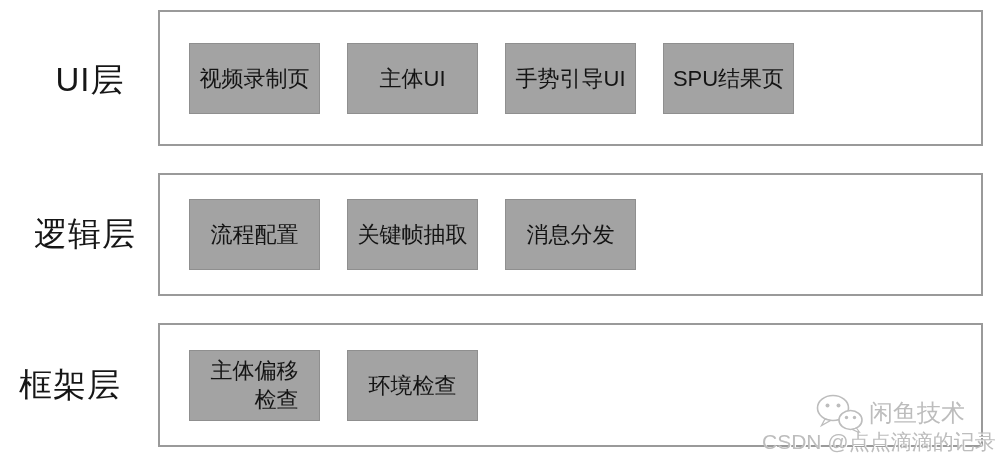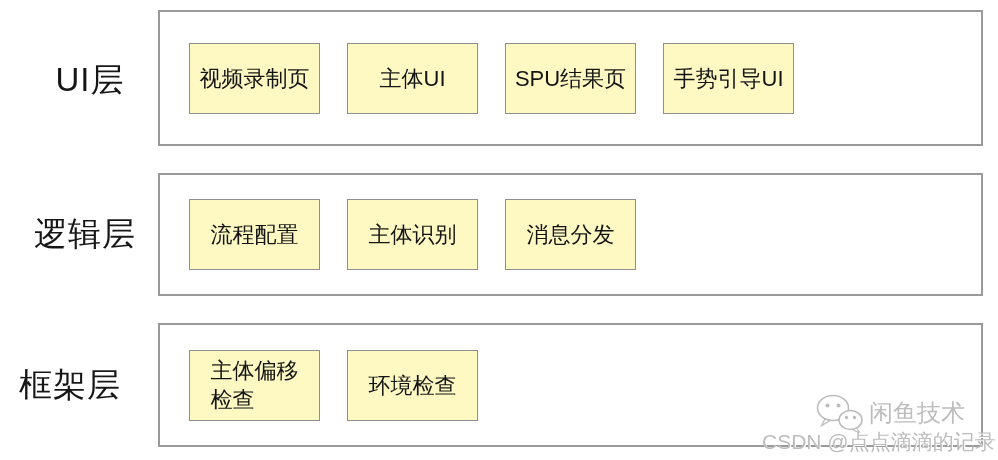--- a/index.html
+++ b/index.html
@@ -36,25 +36,25 @@
     align-items: center;
     padding-left: 29px;
     gap: 27px;
   }
   .module-box {
     flex: 0 0 auto;
     width: 131px;
     height: 71px;
     box-sizing: border-box;
     border: 1.5px solid #8f8f8f;
-    background: #fef9c3;
+    background: #a3a3a3;
     display: flex;
     align-items: center;
     justify-content: center;
-    text-align: left;
+    text-align: right;
     font-size: 22px;
     line-height: 29px;
     color: #141414;
     white-space: pre-line;
   }
   .watermark-line1 {
     position: absolute;
     left: 814px; top: 393px;
     display: flex;
     align-items: center;
@@ -79,27 +79,27 @@
 
 <div class="canvas">
 
   <div class="layer-label" style="left:90px; top:80px;">UI层</div>
   <div class="layer-label" style="left:73px; top:234px;margin-left:12px;">逻辑层</div>
   <div class="layer-label" style="left:70px; top:385px;">框架层</div>
 
   <div class="outer-box" style="top:10px; height:136px;">
     <div class="module-box">视频录制页</div>
     <div class="module-box">主体UI</div>
+    <div class="module-box">手势引导UI</div>
     <div class="module-box">SPU结果页</div>
-    <div class="module-box">手势引导UI</div>
   </div>
 
   <div class="outer-box" style="top:173px; height:123px;">
     <div class="module-box">流程配置</div>
-    <div class="module-box">主体识别</div>
+    <div class="module-box">关键帧抽取</div>
     <div class="module-box">消息分发</div>
   </div>
 
   <div class="outer-box" style="top:323px; height:124px;">
     <div class="module-box">主体偏移
 检查</div>
     <div class="module-box">环境检查</div>
   </div>
 
   <div class="watermark-line1">

